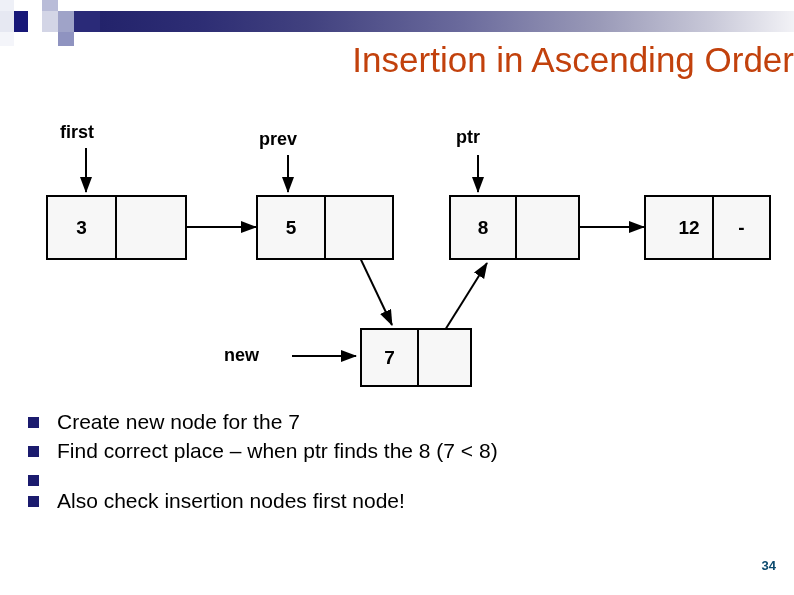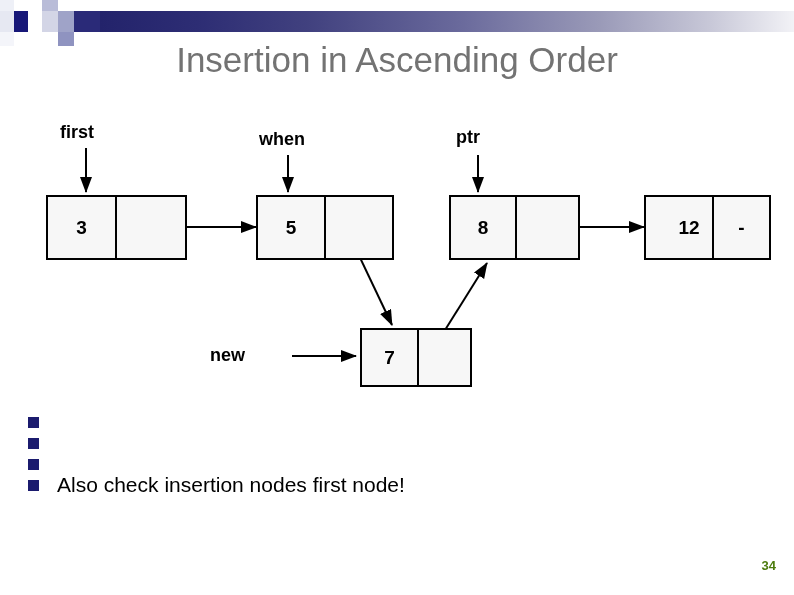--- a/index.html
+++ b/index.html
@@ -29,24 +29,24 @@
         #23236b 0%, #2d2d74 14%, #41417f 30%,
         #6a6a9c 52%, #9a9ab8 72%, #c8c8d8 88%, #f2f2f6 100%);
   }
   .sq { position: absolute; }
 
   
   #title {
     position: absolute;
     left: 0; top: 40px;
     width: 794px;
-    text-align: center;
+    text-align: right;
     font-size: 35px;
     font-weight: 400;
-    color: #737373;
+    color: #c2410c;
     letter-spacing: 0px;
     white-space: nowrap;
   }
 
   
   #diagram {
     position: absolute;
     left: 0; top: 0;
     width: 794px; height: 595px;
     pointer-events: none;
@@ -102,21 +102,21 @@
     color: #000000;
     font-weight: 400;
   }
 
   #slide-number {
     position: absolute;
     right: 18px;
     bottom: 22px;
     font-size: 13px;
     font-weight: bold;
-    color: #4d7c0f;
+    color: #0c4a6e;
   }
 </style>
 </head>
 <body>
 
 <div id="deco">
   <div class="bar"></div>
   <div class="sq" style="left:0px;  top:0px;  width:14px; height:14px; background:#eef0f7;"></div>
   <div class="sq" style="left:14px; top:0px;  width:14px; height:14px; background:#ffffff;"></div>
   <div class="sq" style="left:28px; top:0px;  width:14px; height:11px; background:#ffffff;"></div>
@@ -153,23 +153,23 @@
   <line x1="344" y1="224" x2="392" y2="325" stroke="#000" stroke-width="2" marker-end="url(#ah)"></line>
 
   <line x1="540" y1="227" x2="644" y2="227" stroke="#000" stroke-width="2" marker-end="url(#ah)"></line>
 
   <line x1="425" y1="362" x2="487" y2="263" stroke="#000" stroke-width="2" marker-end="url(#ah)"></line>
 
   <line x1="292" y1="356" x2="356" y2="356" stroke="#000" stroke-width="2" marker-end="url(#ah)"></line>
 </svg>
 
 <div class="ptr-label" style="left:60px; top:122px;">first</div>
-<div class="ptr-label" style="left:259px; top:129px;">when</div>
+<div class="ptr-label" style="left:259px; top:129px;">prev</div>
 <div class="ptr-label" style="left:456px; top:127px;">ptr</div>
-<div class="ptr-label" style="left:210px; top:345px;">new</div>
+<div class="ptr-label" style="left:224px; top:345px;">new</div>
 
 <div class="node" style="left:46px; top:195px; width:141px; height:65px;">
   <div class="cell data" style="width:69px;">3</div>
   <div class="cell" style="width:68px;"></div>
 </div>
 
 <div class="node" style="left:256px; top:195px; width:138px; height:65px;">
   <div class="cell data" style="width:68px;">5</div>
   <div class="cell" style="width:66px;"></div>
 </div>
@@ -185,23 +185,25 @@
 </div>
 
 <div class="node" style="left:360px; top:328px; width:112px; height:59px;">
   <div class="cell data" style="width:57px;">7</div>
   <div class="cell" style="width:51px;"></div>
 </div>
 
 <div id="bullets">
   <div class="bullet-row">
     <div class="bullet-mark"></div>
-  </div>
-  <div class="bullet-row">
-    <div class="bullet-mark"></div>
+    <div class="bullet-text">Create new node for the 7</div>
+  </div>
+  <div class="bullet-row">
+    <div class="bullet-mark"></div>
+    <div class="bullet-text">Find correct place – when ptr finds the 8 (7 &lt; 8)</div>
   </div>
   <div class="bullet-row">
     <div class="bullet-mark"></div>
   </div>
   <div class="bullet-row">
     <div class="bullet-mark"></div>
     <div class="bullet-text">Also check insertion nodes first node!</div>
   </div>
 </div>
 

